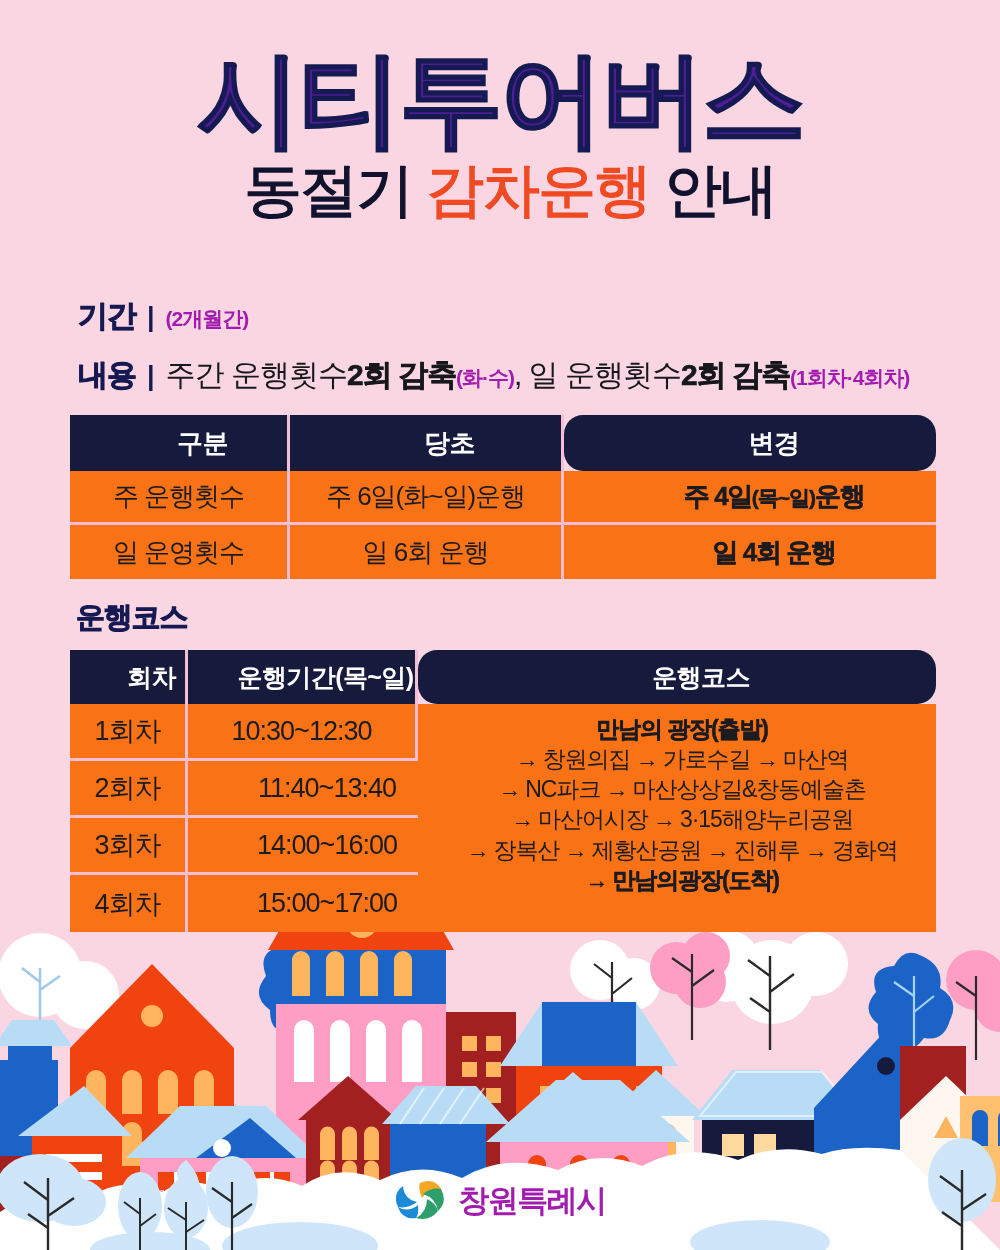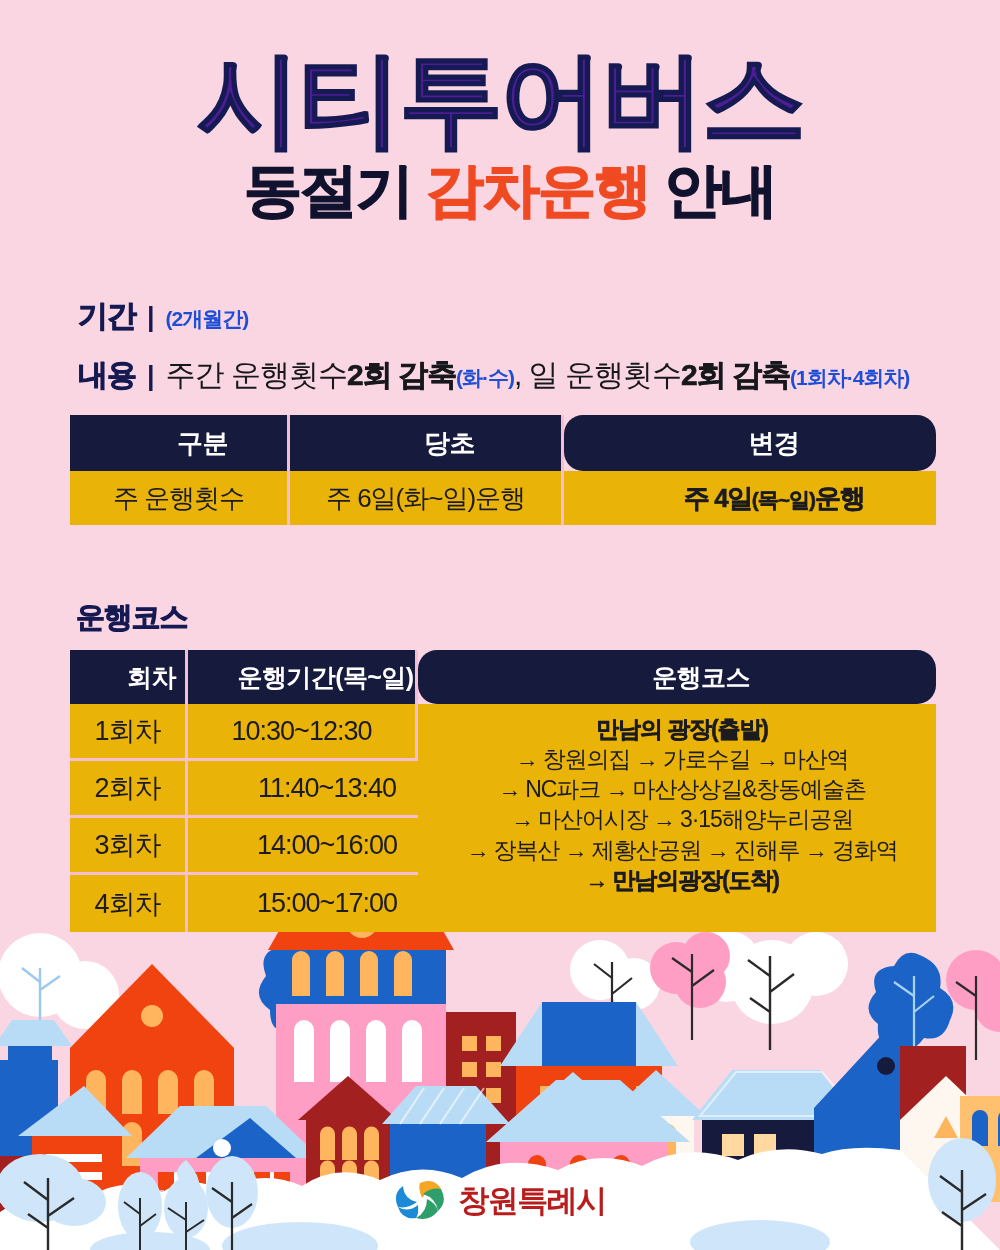--- a/index.html
+++ b/index.html
@@ -35,21 +35,21 @@
     line-height: 1.02;
     font-weight: 900;
     color: #4c1d95;
     letter-spacing: -3px;
     -webkit-text-stroke: 2px #161a52;
   }
   .sub-title {
     margin-top: 8px;
     font-size: 58px;
     line-height: 1.05;
-    font-weight: 700;
+    font-weight: 400;
     color: #10122e;
     letter-spacing: -2px;
     padding-left: 20px;
     -webkit-text-stroke: 1.4px #10122e;
   }
   .sub-title .accent {
     color: #f04a23;
     -webkit-text-stroke: 1.4px #f04a23;
   }
 
@@ -83,21 +83,21 @@
   .info-value {
     font-size: 30px;
     font-weight: 800;
     color: #17181c;
     letter-spacing: -1.2px;
   }
   .info-value.thin { font-weight: 500; letter-spacing: -1px; }
   .info-note {
     font-size: 21px;
     font-weight: 700;
-    color: #1d4ed8;
+    color: #a21caf;
     letter-spacing: -1px;
   }
   .info-strong {
     font-size: 30px;
     font-weight: 900;
     color: #17181c;
     letter-spacing: -1.2px;
     -webkit-text-stroke: 0.6px #17181c;
   }
 
@@ -116,21 +116,21 @@
     font-weight: 700;
     letter-spacing: -0.6px;
     height: 56px;
     border-right: 3px solid #f6bed4;
     text-align: center;
     vertical-align: middle;
     padding-left: 48px;
   }
   .tbl th:last-child { border-right: none; border-radius: 19px; }
   .tbl td {
-    background: #eab308;
+    background: #f97316;
     color: #1b1b20;
     font-size: 26px;
     letter-spacing: -1px;
     height: 54px;
     text-align: center;
     vertical-align: middle;
     border-right: 3px solid #f6bed4;
     border-bottom: 3px solid #f6bed4;
   }
   .tbl td:last-child { border-right: none; padding-left: 48px; }
@@ -198,21 +198,21 @@
     width: 1000px;
     display: flex;
     align-items: center;
     justify-content: center;
     gap: 12px;
     z-index: 6;
   }
   .logo-text {
     font-size: 31px;
     font-weight: 800;
-    color: #b91c1c;
+    color: #a21caf;
     letter-spacing: -1.5px;
   }
 </style>
 </head>
 <body>
 
 <div class="poster">
 
   <div class="scene">
     <svg width="1000" height="330" viewBox="0 0 1000 330" xmlns="http://www.w3.org/2000/svg">
@@ -495,20 +495,25 @@
         <th>당초</th>
         <th>변경</th>
       </tr>
     </thead>
     <tbody>
       <tr>
         <td>주 운행횟수</td>
         <td>주 6일(화~일)운행</td>
         <td class="changed"><span>주 4일</span><span class="small-paren">(목~일)</span><span>운행</span></td>
       </tr>
+      <tr>
+        <td>일 운영횟수</td>
+        <td>일 6회 운행</td>
+        <td class="changed"><span>일 4회 운행</span></td>
+      </tr>
     </tbody>
   </table>
 
   <div class="section-heading">운행코스</div>
 
   <table class="tbl" id="table-course">
     <colgroup>
         <col style="width:118px">
         <col style="width:230px">
         <col style="width:518px">

